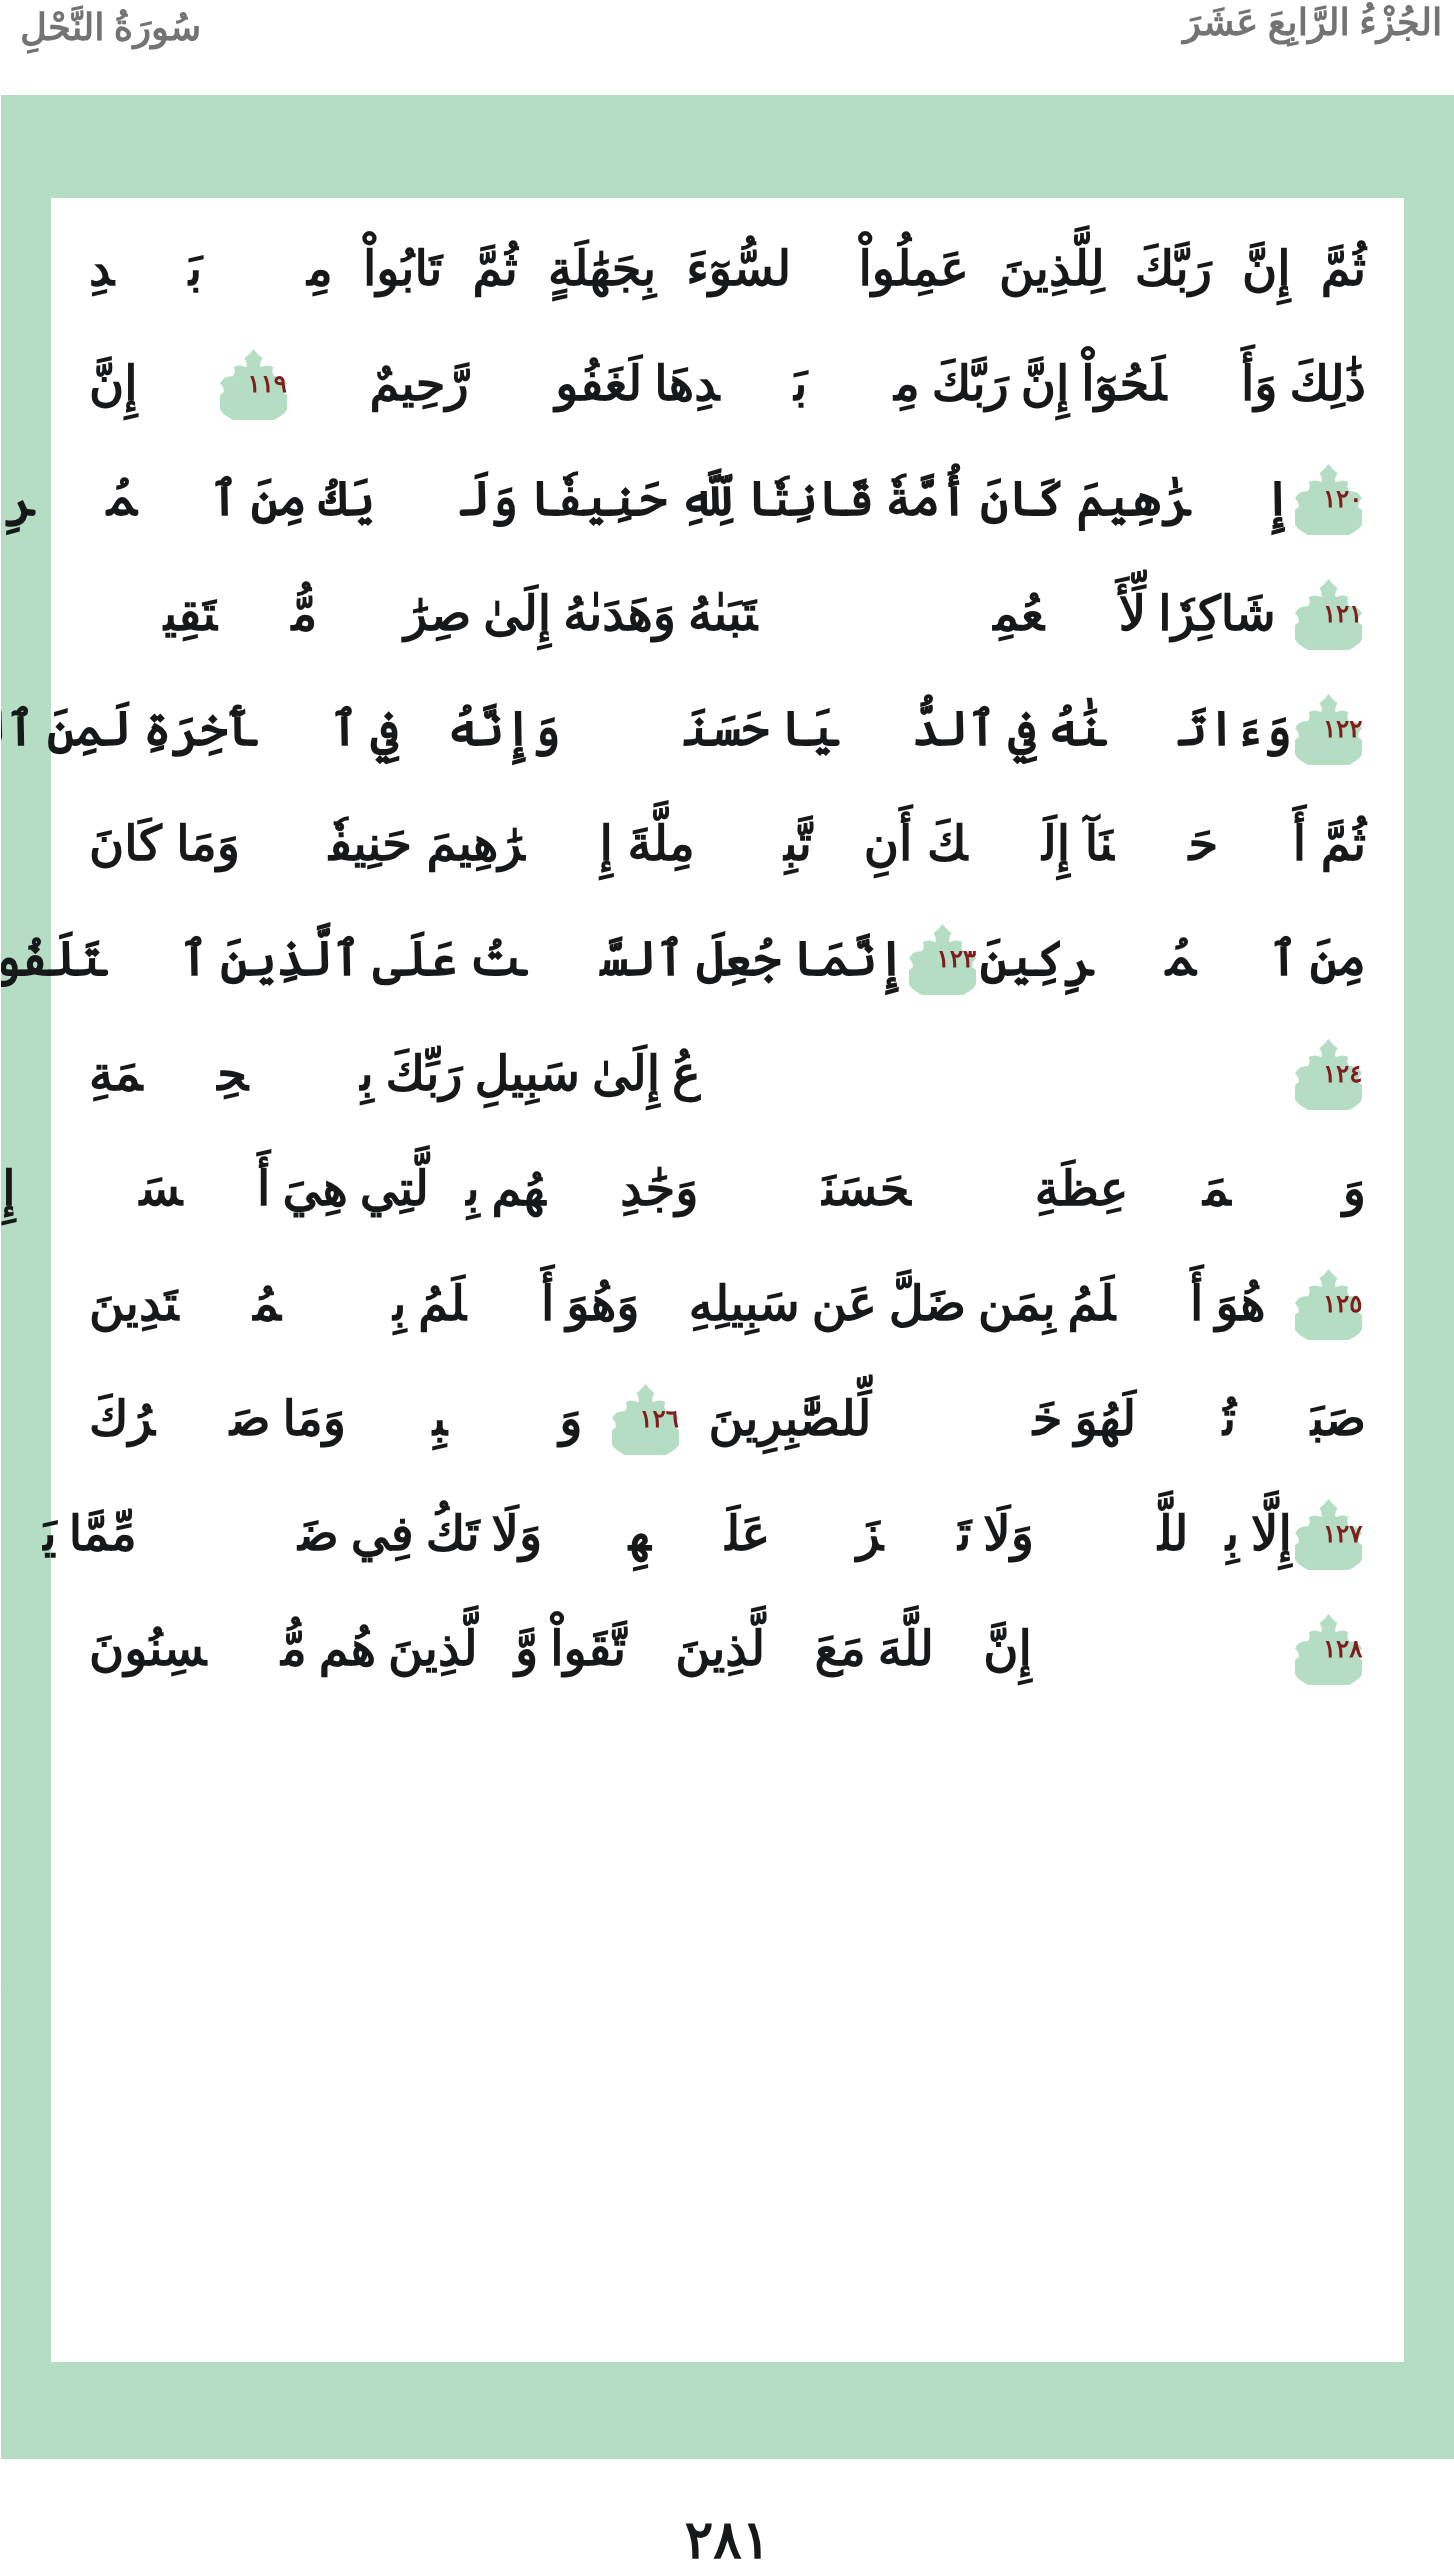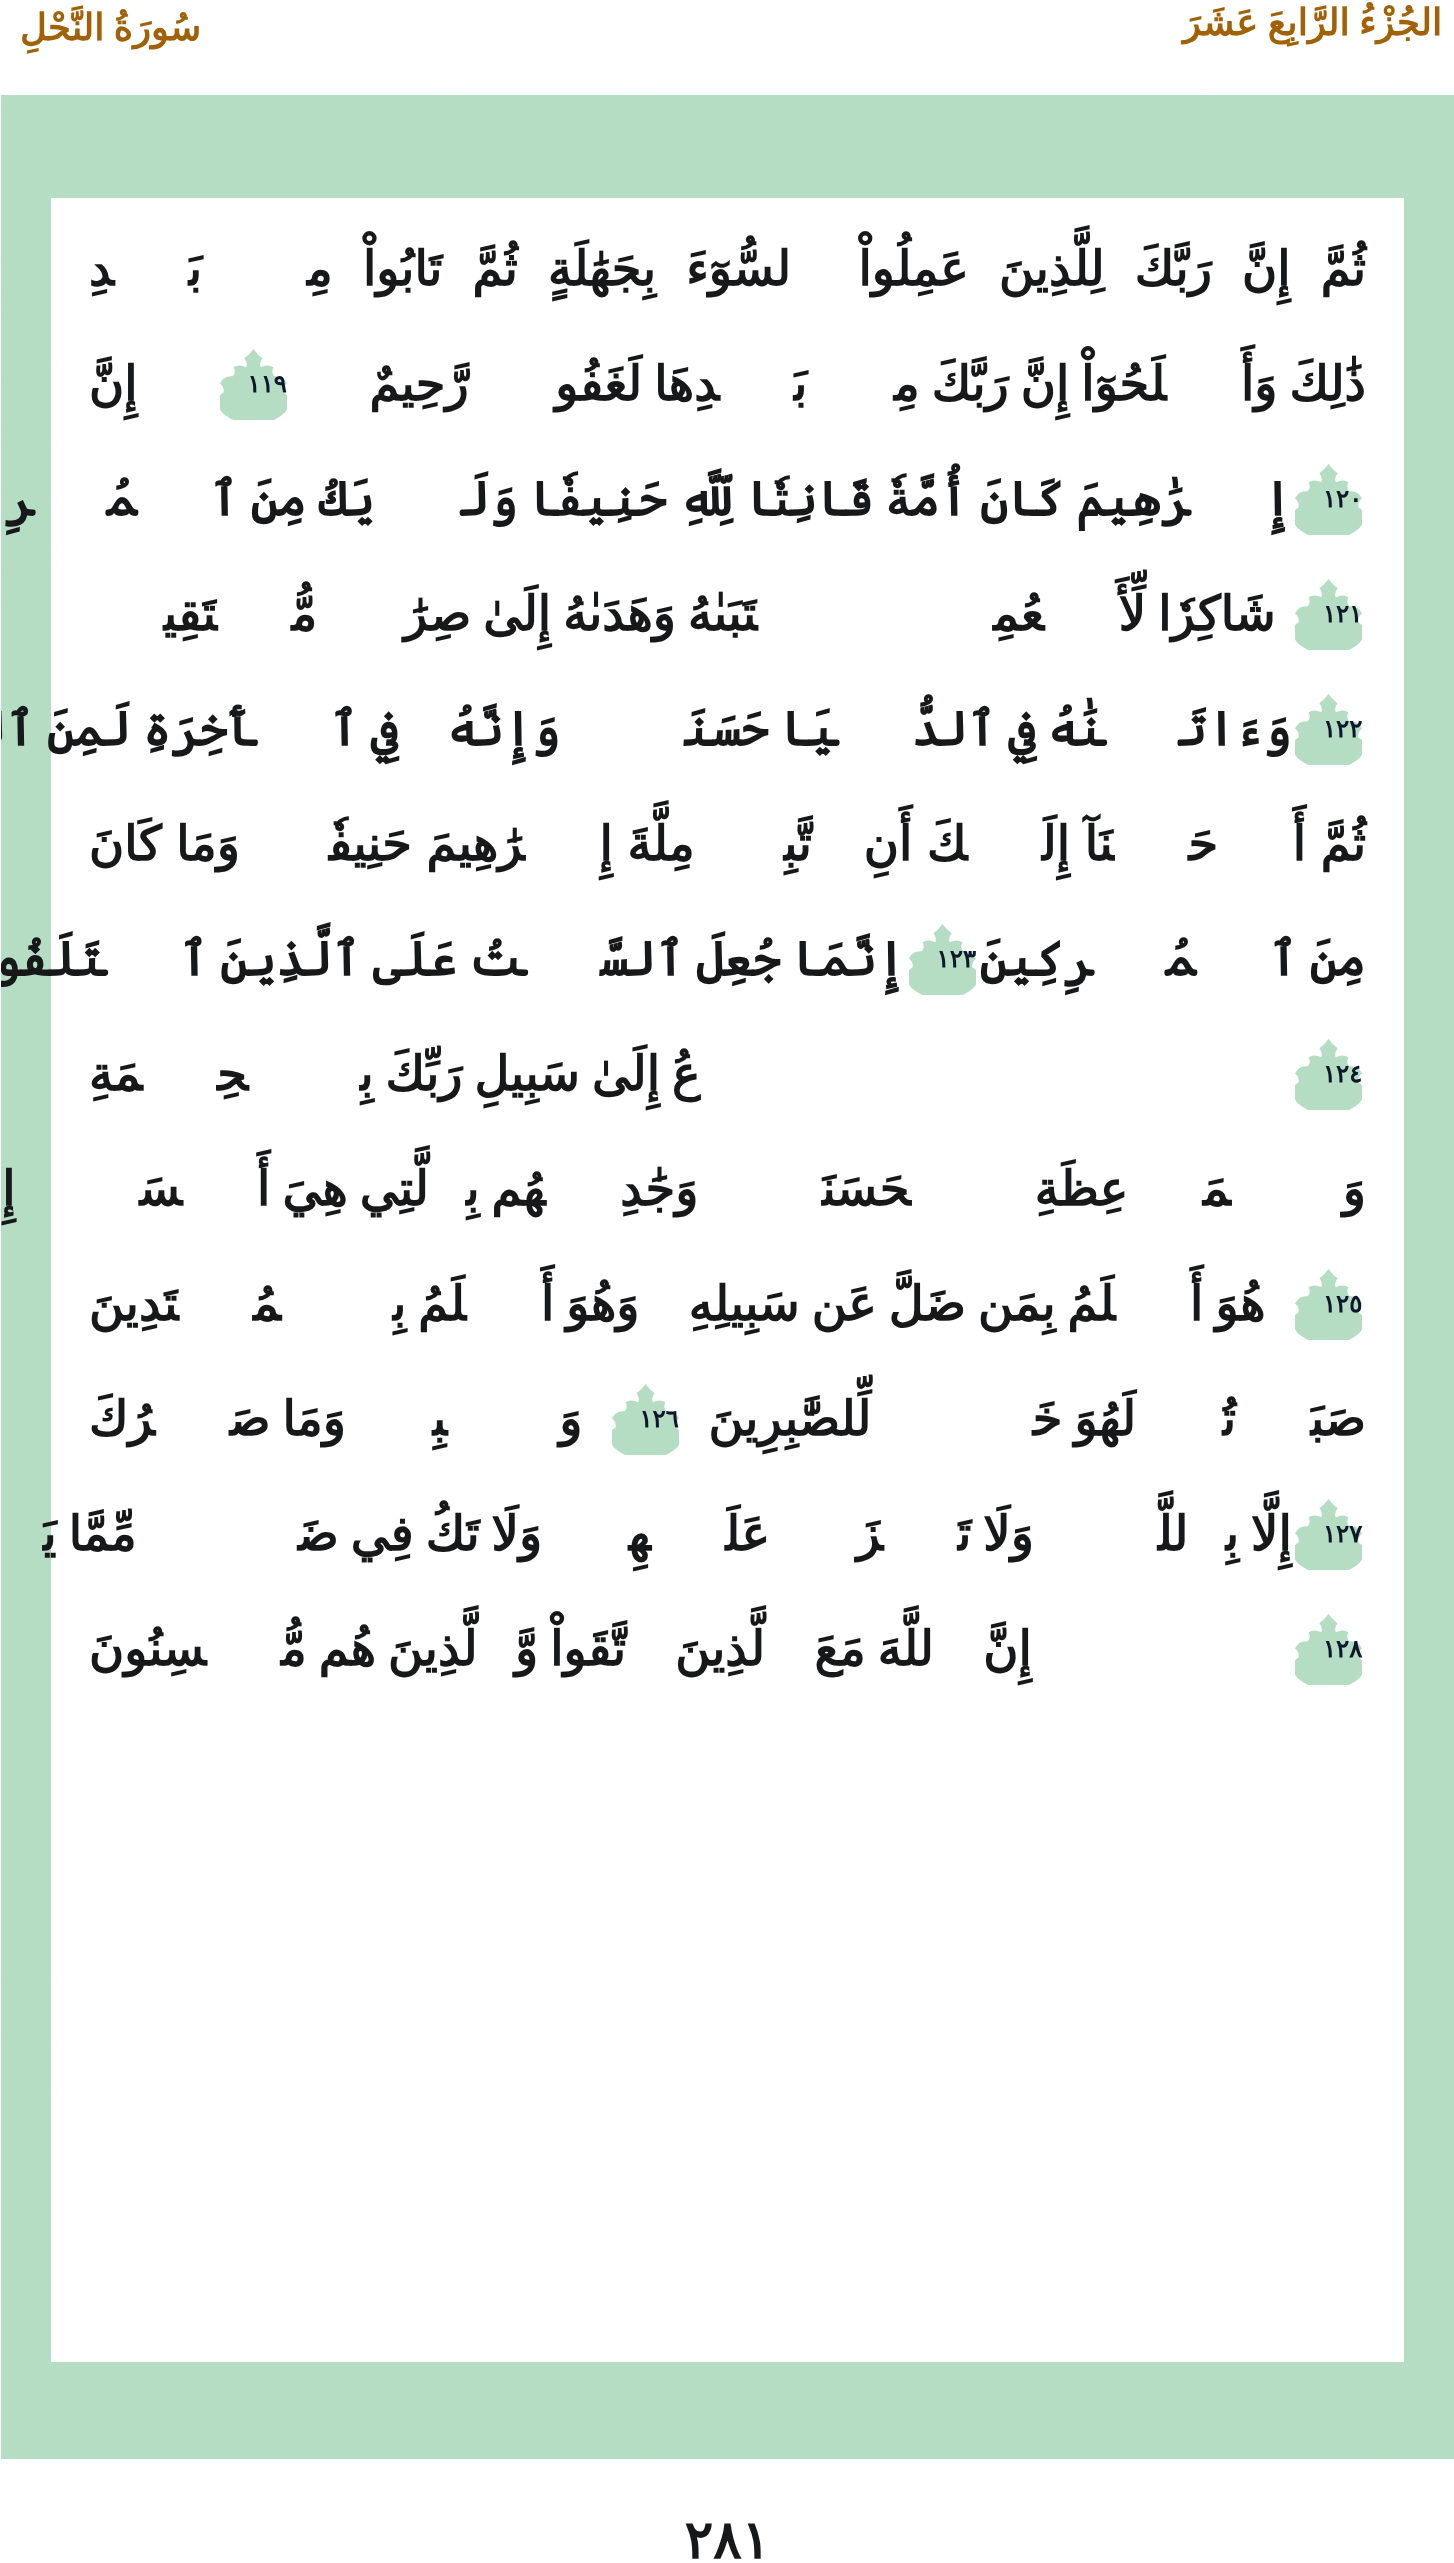--- a/index.html
+++ b/index.html
@@ -26,21 +26,21 @@
     align-items: flex-start;
     justify-content: space-between;
     padding: 0 23.6px;
     box-sizing: border-box;
     z-index: 6;
   }
   .header-text {
     font-family: "Liberation Serif", "DejaVu Serif", serif;
     font-size: 37px;
     font-weight: 700;
-    color: #a16207;
+    color: #737373;
     line-height: 1.0;
     white-space: nowrap;
     letter-spacing: -0.9px;
     direction: rtl;
     transform: translateY(5.5px);
   }
   .header-juz  { transform: translateY(3.6px) translateX(11px); text-align: right; }
   .header-surah{ transform: translateY(9px) translateX(-3.6px); }
 
   
@@ -116,21 +116,21 @@
   }
   .ayah-mark span {
     position: absolute;
     left: 0; right: 0;
     top: 50%;
     transform: translateY(-44%);
     text-align: center;
     font-family: "Liberation Serif", "DejaVu Serif", serif;
     font-size: 24.5px;
     font-weight: 700;
-    color: #0f172a;
+    color: #7f1d1d;
     line-height: 1;
     direction: rtl;
   }
 
   
   .page-number {
     position: absolute;
     left: 0;
     bottom: -7.3px;
     width: 1455px;

